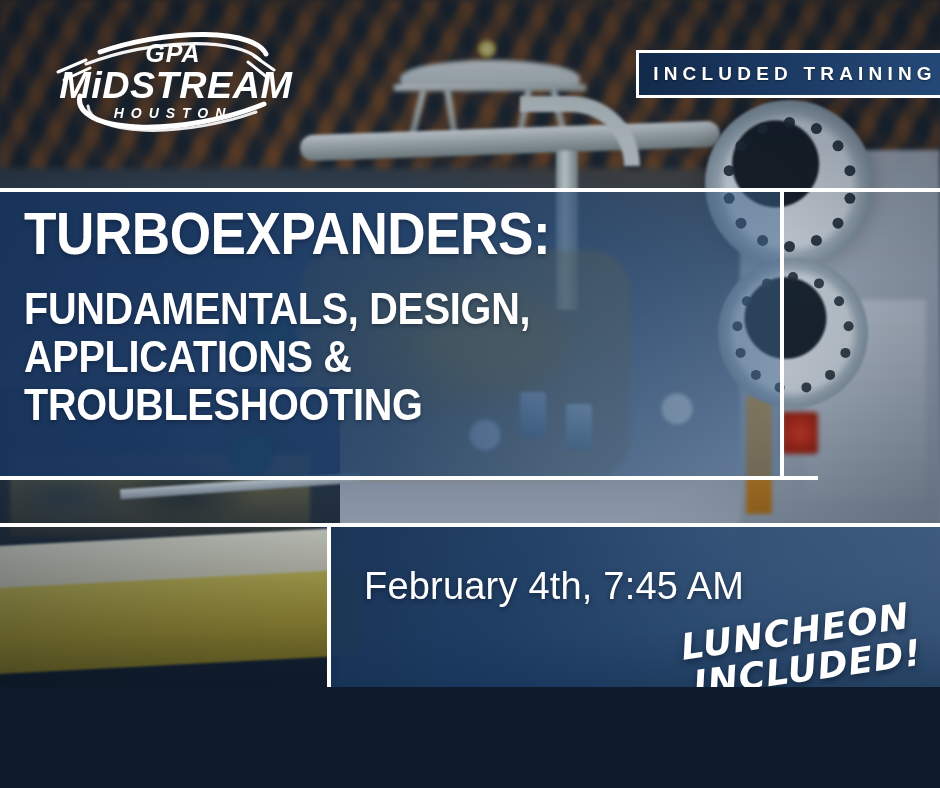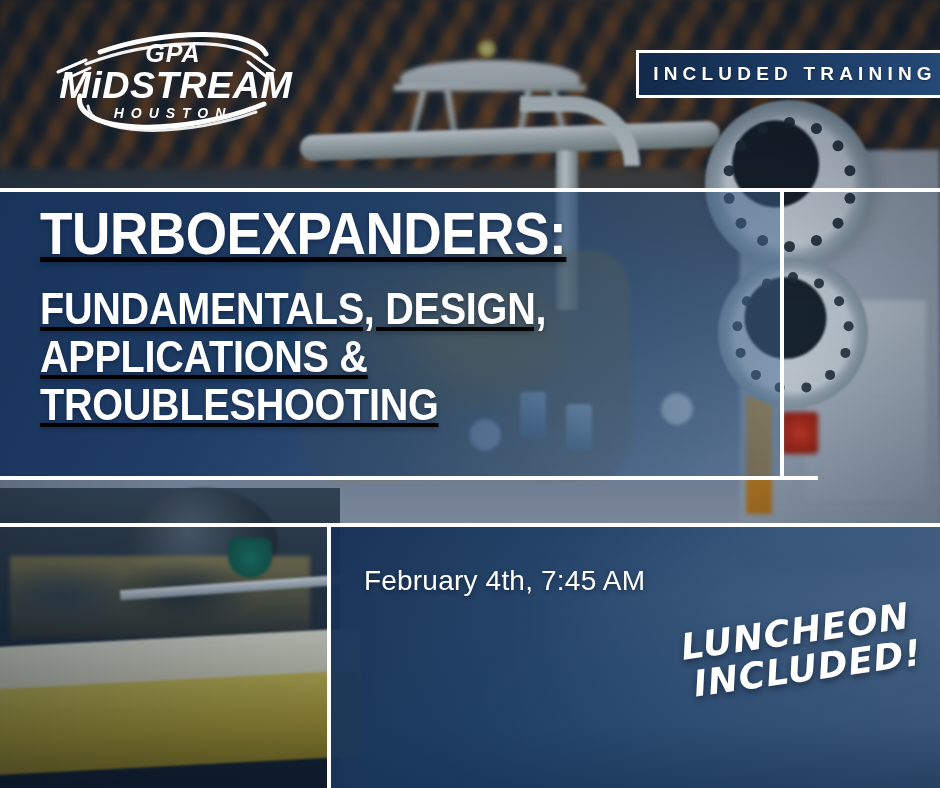--- a/index.html
+++ b/index.html
@@ -5,21 +5,21 @@
   * { margin:0; padding:0; box-sizing:border-box; }
   html, body {
     width:940px; height:788px;
     background:#0d1b2a;
     font-family:"Liberation Sans", sans-serif;
     overflow:hidden;
   }
 
   #poster {
     position:relative;
-    width:940px; height:788px;
+    width:940px; height:687px;
     overflow:hidden;
     background:#16283d;
   }
 
   
   .bg { position:absolute; inset:0; overflow:hidden; }
 
   .bg-base {
     position:absolute; inset:0;
     background:
@@ -248,21 +248,21 @@
     border-right:4px solid #ffffff;
   }
   
   .rule-top-right {
     position:absolute; left:784px; top:188px; width:156px; height:4px; background:#fff;
   }
   .rule-mid-right {
     position:absolute; left:784px; top:476px; width:34px; height:4px; background:#fff;
   }
 
-  .title-wrap { position:absolute; left:40px; top:206px; width:720px;text-decoration:underline; }
+  .title-wrap { position:absolute; left:24px; top:206px; width:720px; }
   .title-main {
     color:#fff; font-size:59px; font-weight:bold;
     letter-spacing:-0.5px; line-height:.96;
     transform:scaleX(.90); transform-origin:left center;
     white-space:nowrap;
     text-shadow:0 2px 6px rgba(0,10,28,.38);
   }
   .title-sub {
     margin-top:22px;
     color:#fff; font-size:44px; font-weight:bold;
@@ -283,21 +283,21 @@
     border-top:4px solid #ffffff;
     border-left:4px solid #ffffff;
   }
   
   .rule-bottom-left {
     position:absolute; left:0; top:523px; width:327px; height:4px; background:#fff;
   }
 
   .info-date {
     position:absolute; left:364px; top:565px;
-    color:#fff; font-size:28px; font-weight:normal;
+    color:#fff; font-size:38px; font-weight:normal;
     letter-spacing:.2px; white-space:nowrap;
     text-shadow:0 2px 5px rgba(0,8,24,.45);
   }
   .info-address {
     position:absolute; left:364px; top:630px;
     color:#fff; font-size:33px; font-weight:normal;
     line-height:1.12; letter-spacing:.2px;
     text-shadow:0 2px 5px rgba(0,8,24,.45);
   }
   .info-address div { white-space:nowrap; }

